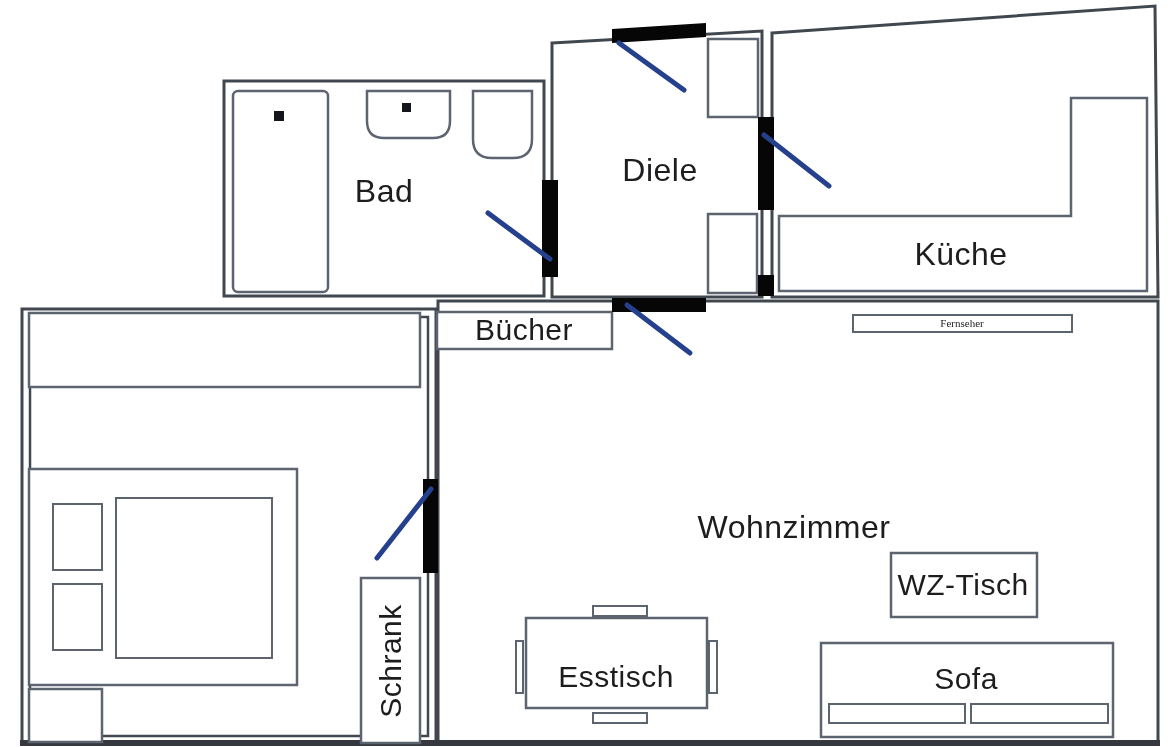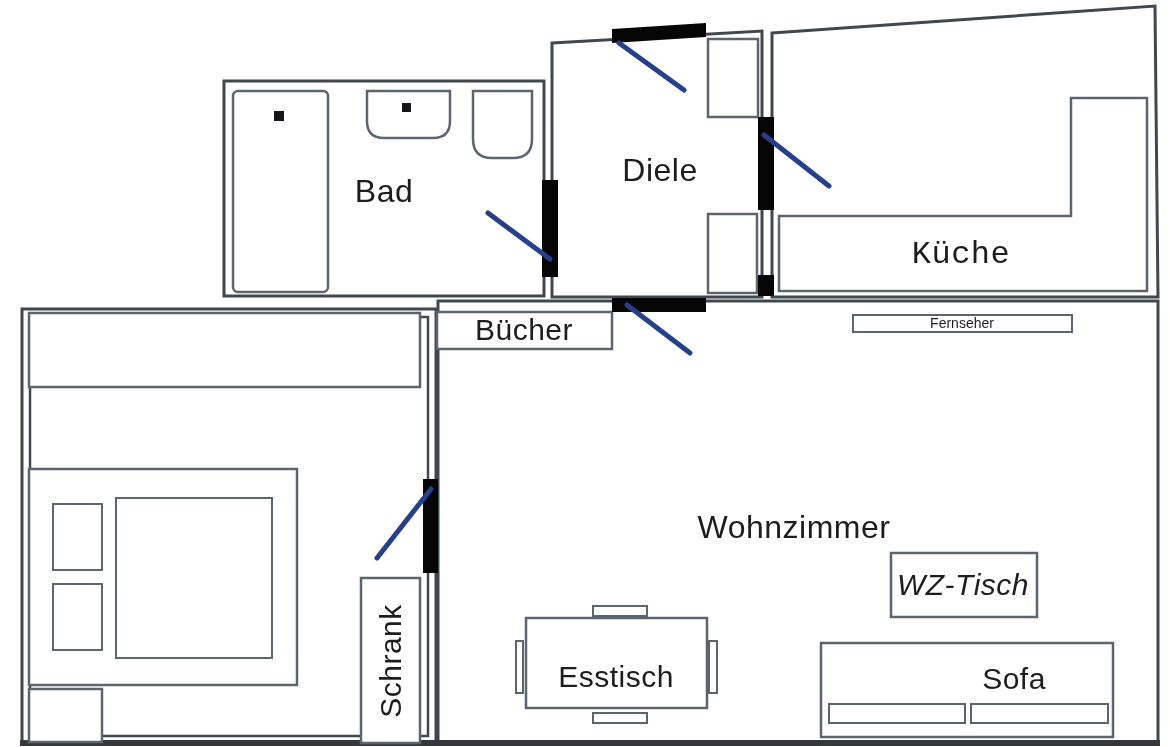--- a/index.html
+++ b/index.html
@@ -14,21 +14,21 @@
   .furn-thin{fill:#ffffff;stroke:var(--furniture,#5c6470);stroke-width:2;}
   .doorbar{fill:var(--door,#060606);stroke:none;}
   .swing{stroke:var(--door-swing,#25418d);stroke-width:5;stroke-linecap:round;fill:none;}
   .dot{fill:#15161a;stroke:none;}
   .thickbase{stroke:#35393f;stroke-width:6;fill:none;}
   .label{
     position:absolute;transform:translate(-50%,-50%);
     color:var(--text,#1d1d1f);font-size:30px;white-space:nowrap;letter-spacing:.5px;
   }
   .label-lg{font-size:32px;}
-  .label-sm{font-size:14px;letter-spacing:0;}
+  .label-sm{font-size:11px;letter-spacing:0;font-family:Liberation Serif, serif;}
   .label-vert{transform:translate(-50%,-50%) rotate(-90deg);}
 </style>
 </head>
 <body>
 
 <div id="stage">
   <svg width="1170" height="747" viewBox="0 0 1170 747">
 
     <g>
       <rect class="room" x="224" y="81" width="320" height="215"></rect>
@@ -94,21 +94,21 @@
       <line class="swing" x1="488" y1="213" x2="550" y2="259"></line>
       <line class="swing" x1="619" y1="43" x2="684" y2="90"></line>
       <line class="swing" x1="764" y1="135" x2="829" y2="186"></line>
       <line class="swing" x1="627" y1="305" x2="690" y2="353"></line>
       <line class="swing" x1="431" y1="489" x2="377" y2="558"></line>
     </g>
   </svg>
 
   <div class="label label-lg" style="left:384px;top:191px;">Bad</div>
   <div class="label label-lg" style="left:660px;top:170px;">Diele</div>
-  <div class="label label-lg" style="left:961px;top:254px;font-family:Liberation Mono, monospace;">Küche</div>
+  <div class="label label-lg" style="left:961px;top:254px;">Küche</div>
   <div class="label label-lg" style="left:794px;top:527px;text-align:right;">Wohnzimmer</div>
   <div class="label" style="left:524px;top:330px;">Bücher</div>
   <div class="label label-vert" style="left:391px;top:661px;">Schrank</div>
   <div class="label" style="left:616px;top:662px;margin-top:15px;">Esstisch</div>
-  <div class="label" style="left:963px;top:585px;font-style:italic;">WZ-Tisch</div>
-  <div class="label" style="left:966px;top:679px;margin-left:48px;">Sofa</div>
+  <div class="label" style="left:963px;top:585px;">WZ-Tisch</div>
+  <div class="label" style="left:966px;top:679px;">Sofa</div>
   <div class="label label-sm" style="left:962px;top:323px;">Fernseher</div>
 </div>
 
 </body></html>

